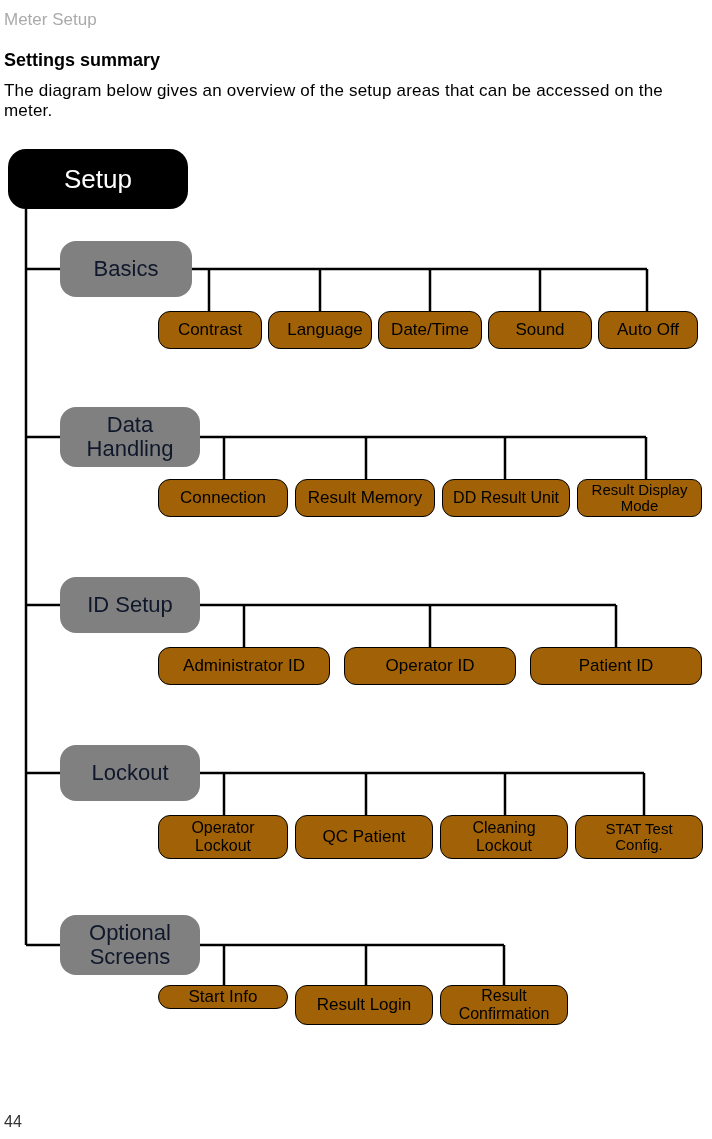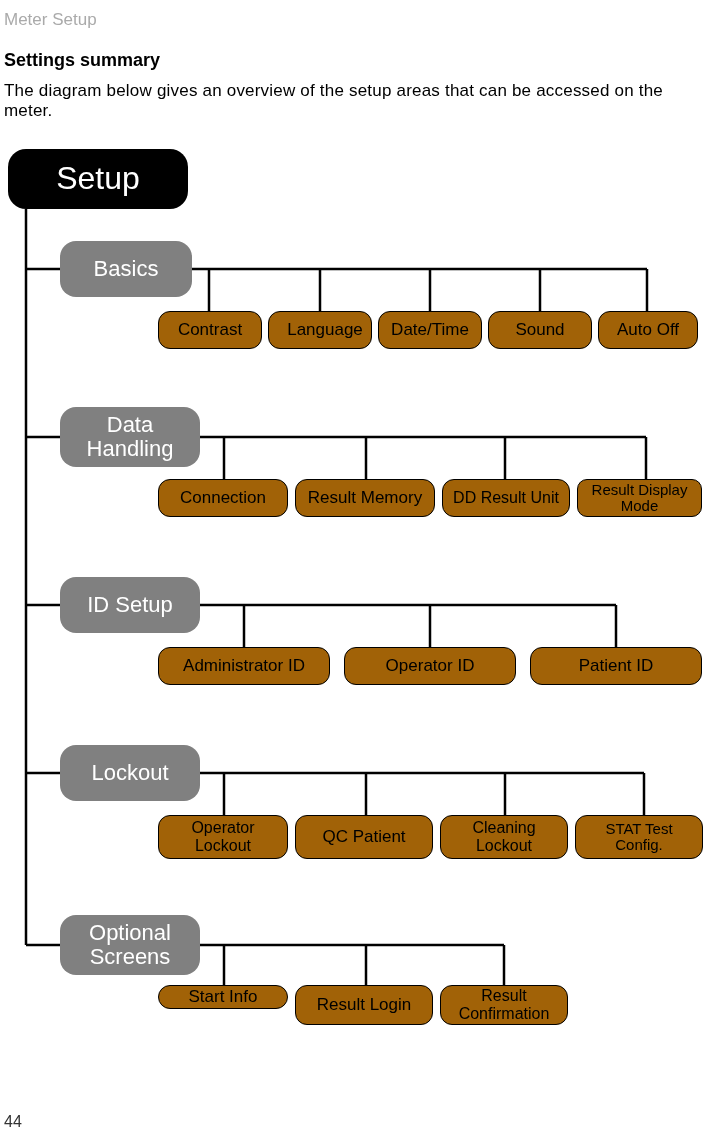--- a/index.html
+++ b/index.html
@@ -48,26 +48,26 @@
     align-items: center;
     justify-content: center;
     font-size: 18px;
     text-align: center;
     line-height: 1.1;
     padding: 2px 4px;
   }
   .root {
     background: #000;
     color: #fff;
-    font-size: 32px;
+    font-size: 26px;
     border-radius: 18px;
   }
   .cat {
     background: #808080;
-    color: #ffffff;
+    color: #0f172a;
     font-size: 22px;
     border-radius: 16px;
   }
   .leaf {
     background: #a16207;
     color: #000;
     border: 1.5px solid #000;
     border-radius: 12px;
     font-size: 17px;
   }

